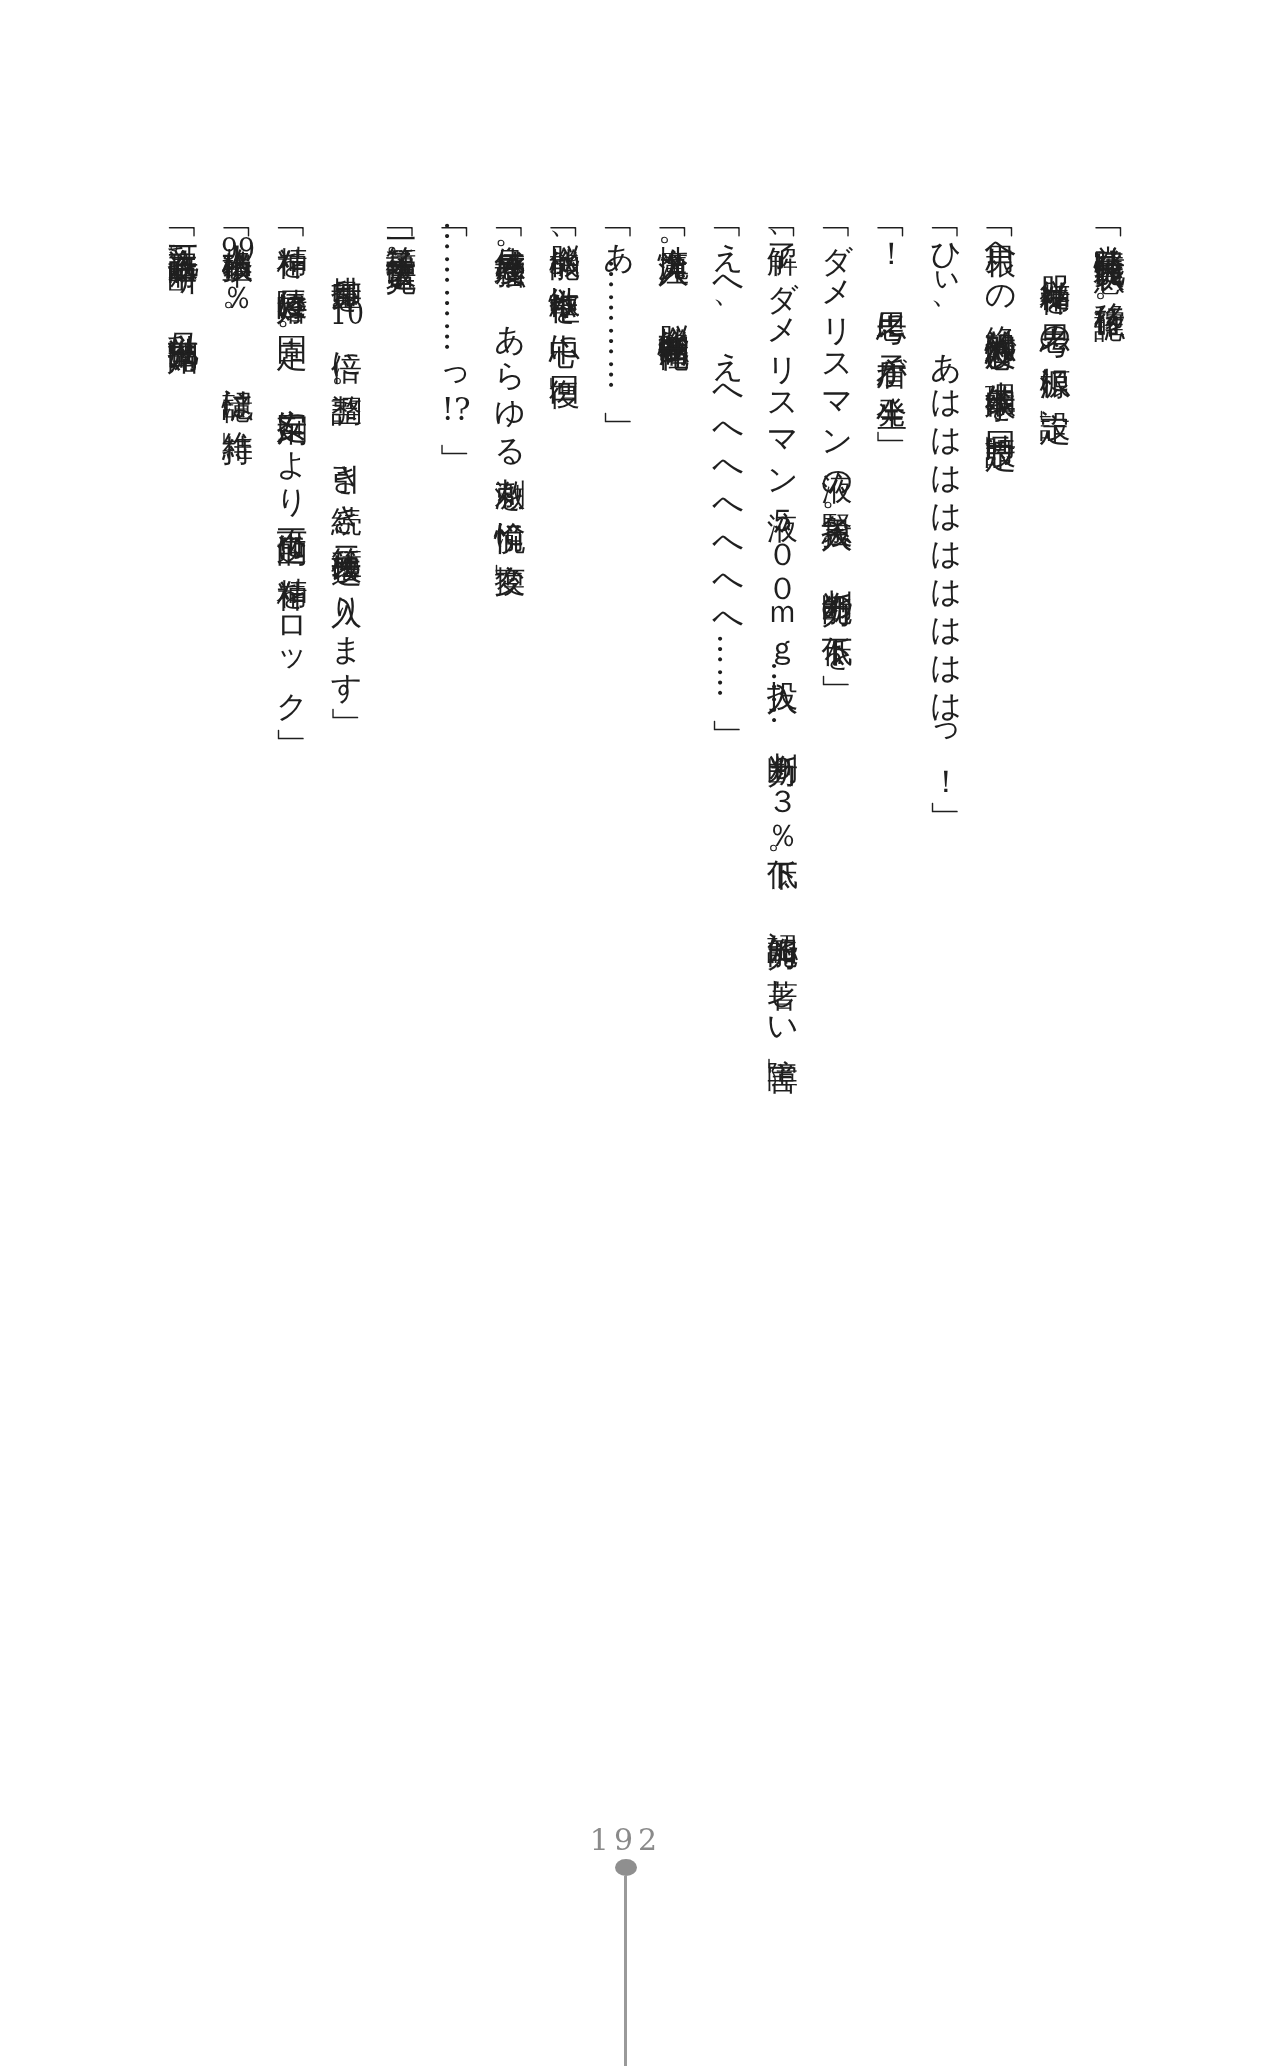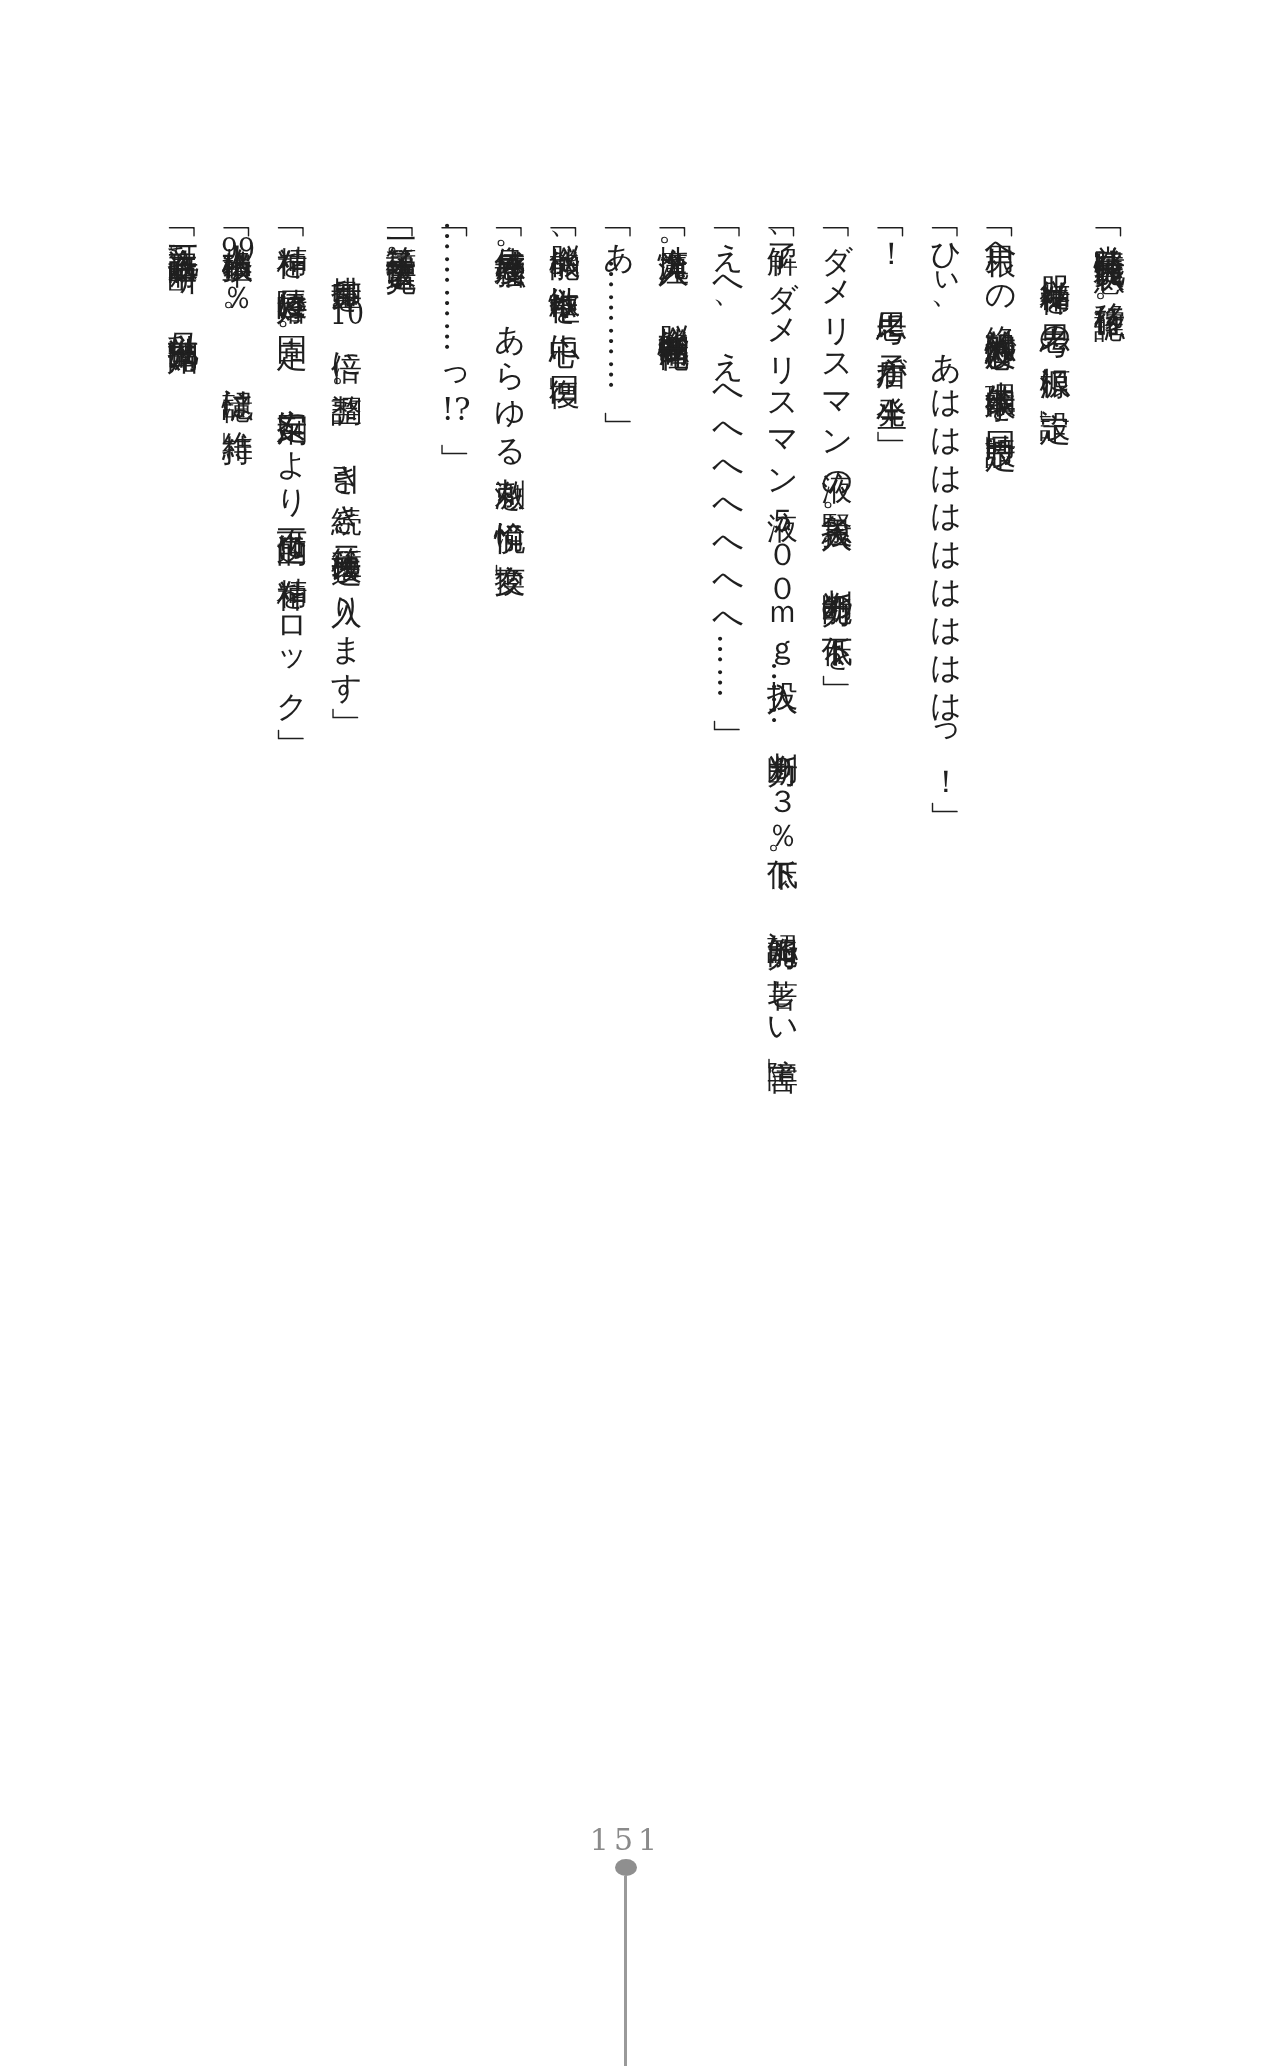--- a/index.html
+++ b/index.html
@@ -73,15 +73,15 @@
     <p class="line"><span>「脳機能、性欲中枢を中心に回復」</span></p>
     <p class="line"><span>「身体感度増強。　あらゆる刺激を愉悦に変換」</span></p>
     <p class="line"><span>「…………っ</span><span class="tcy">!?</span><span>」</span></p>
     <p class="line"><span>「第一種子宮改造完了。</span></p>
     <p class="line indent"><span>排卵量を</span><span class="tcy">10</span><span>倍に調整。　引き続き第二種改造に入ります」</span></p>
     <p class="line"><span>「精神を陵辱嗜好に固定。　安定剤により不可逆的に精神をロック」</span></p>
     <p class="line"><span>「人格破損率</span><span class="tcy">99</span><span>％。　記憶は維持」</span></p>
     <p class="line"><span>「乳房改造一時中断。　母乳抽出開始」</span></p>
   </main>
 
-<div class="footer-pageno">151</div>
+<div class="footer-pageno">192</div>
 <div class="footer-dot"></div>
 <div class="footer-rule"></div>
 
 </body></html>

